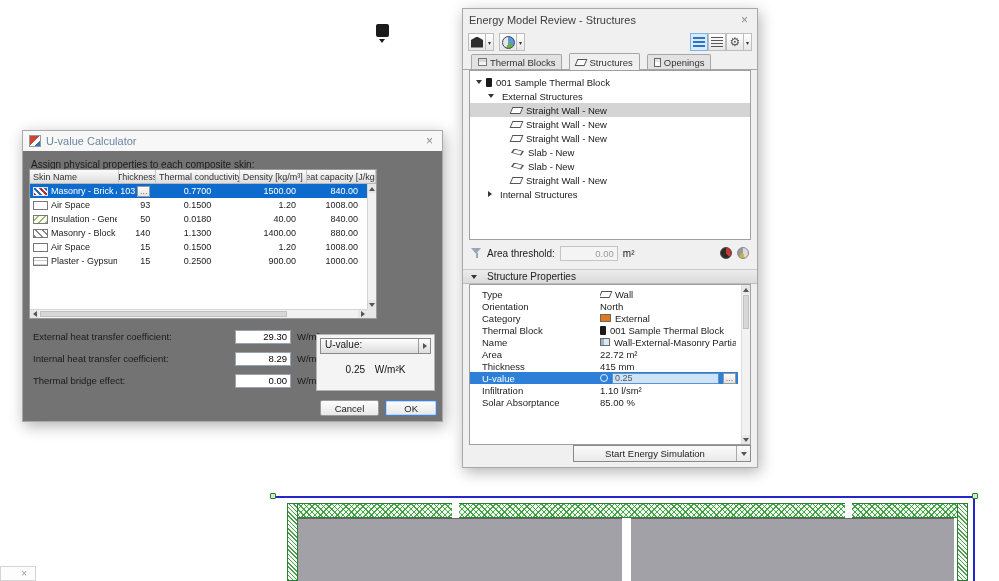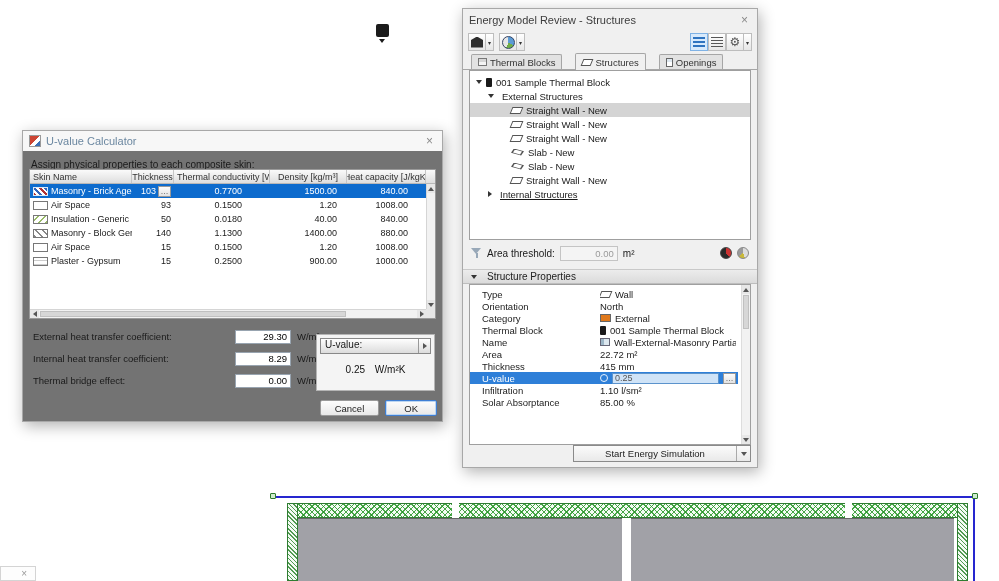--- a/index.html
+++ b/index.html
@@ -18,21 +18,21 @@
 .tarr{width:8px;height:18px;border:1px solid #bdbdbd;border-left:none;background:linear-gradient(#fff,#e6e6e6);font-size:6px;display:flex;align-items:center;justify-content:center;color:#333;flex:none}
 .tgap{width:5px;flex:none}
 .tspace{flex:1}
 .ic-blocksicon{width:12px;height:11px;background:#2d2d2d;clip-path:polygon(0 32%,50% 0,100% 32%,100% 100%,0 100%)}
 .ic-globe{width:13px;height:13px;border-radius:50%;border:1px solid #346;background:conic-gradient(#5b9bd5 0 120deg,#70ad47 120deg 205deg,#e6e6e6 205deg 360deg)}
 .ic-list{width:12px;height:10px}
 .ic-list.blue{background:repeating-linear-gradient(#2f74c0 0 2px,transparent 2px 4px)}
 .ic-list.dark{background:repeating-linear-gradient(#565656 0 1px,transparent 1px 3px)}
 .ic-gear{font-size:12px;line-height:12px;color:#555}
 
-.tabs{height:17px;display:flex;align-items:flex-end;padding-left:8px;border-bottom:1px solid #a6a6a6;gap:13px}
+.tabs{height:17px;display:flex;align-items:flex-end;padding-left:8px;border-bottom:1px solid #a6a6a6;gap:7px}
 .tab{display:flex;align-items:center;gap:3px;height:15px;padding:0 6px;border:1px solid #a6a6a6;border-bottom:none;background:#e2e2e2;font-size:9.5px;color:#333;border-radius:2px 2px 0 0;white-space:nowrap}
 .tab.active{background:#f0f0f0;height:17px;margin-bottom:-1px}
 .tabicon{flex:none;display:inline-block}
 .ti-blocks{width:9px;height:8px;border:1px solid #777;background:linear-gradient(180deg,#d6d6d6 50%,#f4f4f4 50%)}
 .ti-structures{width:10px;height:7px;border:1px solid #555;background:#fff;transform:skewX(-22deg)}
 .ti-openings{width:7px;height:9px;border:1px solid #666;background:#fff;box-shadow:inset 0 3px 0 #dde7ef}
 
 .treepanel{margin:0 6px;height:170px;background:#fff;border:1px solid #9f9f9f;padding-top:4px;overflow:hidden}
 .trow{height:14px;display:flex;align-items:center;gap:4px;padding-right:4px;font-size:9.5px;white-space:nowrap}
 .trow.sel{background:#d4d4d4}
@@ -75,21 +75,21 @@
 i.tri-up{border-left:3px solid transparent;border-right:3px solid transparent;border-bottom:4px solid #555}
 i.tri-down{border-left:3px solid transparent;border-right:3px solid transparent;border-top:4px solid #555}
 i.tri-left{border-top:3px solid transparent;border-bottom:3px solid transparent;border-right:4px solid #555}
 i.tri-right{border-top:3px solid transparent;border-bottom:3px solid transparent;border-left:4px solid #555}
 .startbtn{position:absolute;right:6px;bottom:5px;width:178px;height:17px;border:1px solid #8a8a8a;background:linear-gradient(#fbfbfb,#e9e9e9);display:flex;align-items:center;font-size:9.5px;color:#222}
 .startbtn .lbl{flex:1;text-align:center}
 .startbtn .arr{width:14px;align-self:stretch;border-left:1px solid #aaa;display:flex;align-items:center;justify-content:center}
 
 .uvicon{width:12px;height:12px;border:1px solid #999;background:linear-gradient(135deg,#cc4433 0 46%,#fff 46% 72%,#3b6fb5 72%);flex:none}
 .uv-instr{padding:8px 8px 6px;font-size:10px;color:#1a1a1a}
-.uvtable{position:absolute;left:6px;top:38px;width:407px;height:150px;border:1px solid #9a9a9a;background:#fff}
+.uvtable{position:absolute;left:6px;top:38px;width:348px;height:150px;border:1px solid #9a9a9a;background:#fff}
 .uthead{display:flex;height:14px;background:linear-gradient(#fafafa,#dedede);border-bottom:1px solid #b8b8b8;font-size:9px;color:#333}
 .uthead .hc{border-right:1px solid #c6c6c6;display:flex;align-items:center;padding:0 3px;overflow:hidden;white-space:nowrap}
 .hc.c0{width:102px}.hc.c1{width:42px;justify-content:center}.hc.c2{width:96px}.hc.c3{width:77px;justify-content:center}.hc.c4{width:79px;justify-content:center}
 .utrow{display:flex;height:14px;font-size:9px;align-items:center}
 .utrow.sel{background:#0d6bcd;color:#fff}
 .utrow .tc{height:100%;display:flex;align-items:center;overflow:hidden;white-space:nowrap}
 .tc.c0{width:102px;padding-left:3px;gap:3px}
 .tc.c1{width:42px;justify-content:flex-end;padding-right:3px;gap:2px}
 .tc.c2{width:96px;justify-content:flex-end;padding-right:28px}
 .tc.c3{width:77px;justify-content:flex-end;padding-right:10px}
@@ -220,21 +220,21 @@
       <div class="trow" style="padding-left: 30px;">
         <span class="chevspace"></span>
         <span class="ic-slab"></span>
         <span>Slab - New</span>
       </div>
       <div class="trow" style="padding-left: 30px;">
         <span class="chevspace"></span>
         <span class="ic-wall"></span>
         <span>Straight Wall - New</span>
       </div>
-      <div class="trow" style="padding-left: 18px; text-decoration: underline;">
+      <div class="trow" style="padding-left: 18px;">
         <span class="chev right"></span>
         <span class="ic-home"></span>
         <span>Internal Structures</span>
       </div>
     </div>
   <div class="arearow">
     <span class="ic-funnel"></span>
     <span>Area threshold:</span>
     <input class="area-input" readonly="" value="0.00" style="">
     <span>m²</span>

